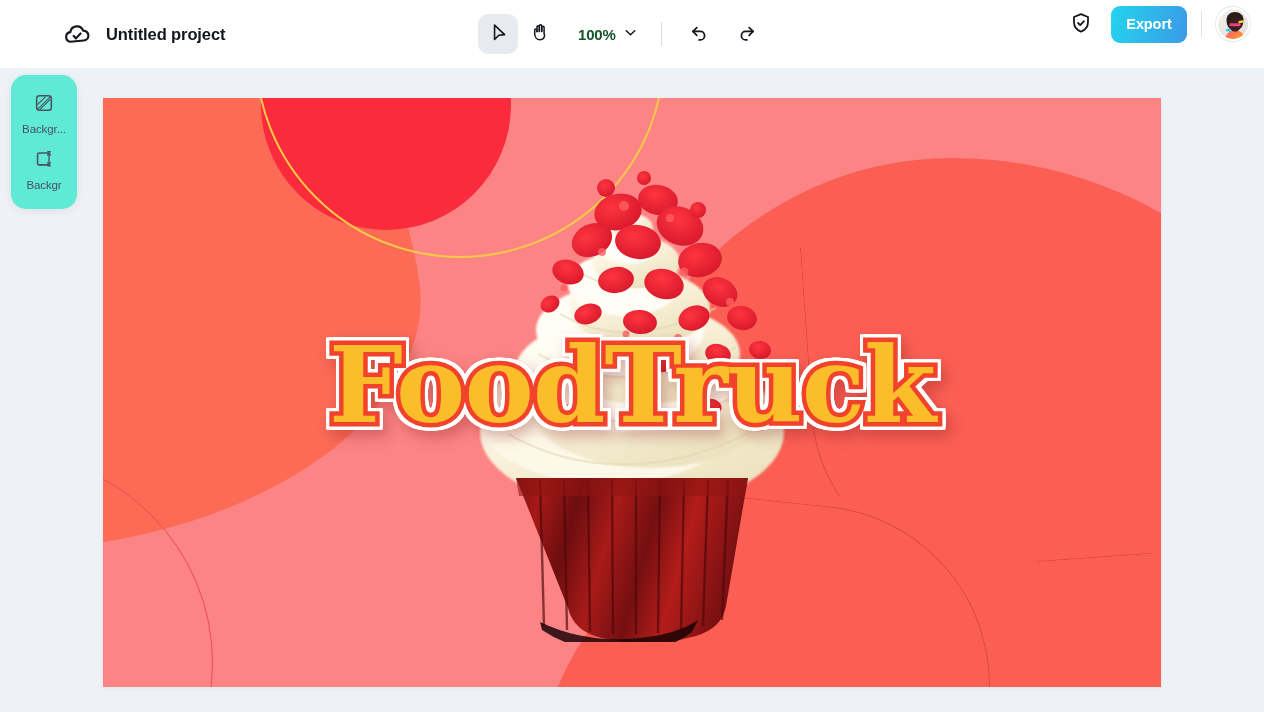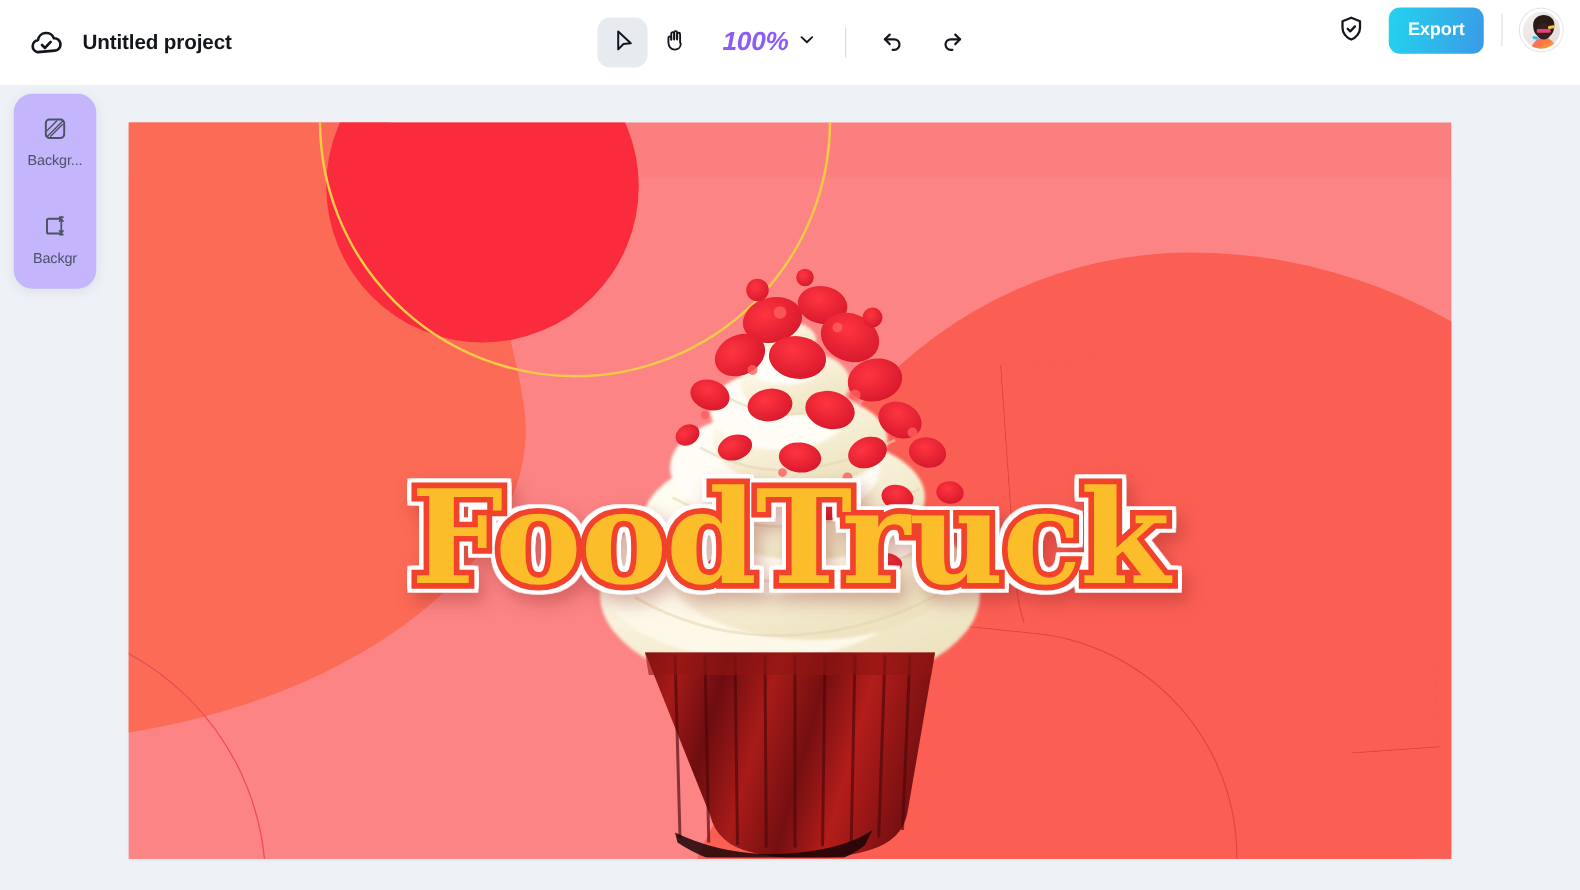--- a/index.html
+++ b/index.html
@@ -11,42 +11,42 @@
   }
 
   
   .header {
     position: absolute; top: 0; left: 0;
     width: 1264px; height: 68px;
     background: #ffffff;
     display: flex; align-items: center;
     z-index: 40;
   }
-  .hdr-left { display: flex; align-items: center; gap: 14px; padding-left: 22px; flex: 0 0 auto; }
+  .hdr-left { display: flex; align-items: center; gap: 14px; padding-left: 22px; flex: 0 0 auto; margin-left: 40px; }
   .cloud-ico { width: 30px; height: 30px; display: block; }
   .proj-title {
     font-size: 16.5px; font-weight: 700; color: #13161c;
     letter-spacing: -0.1px; white-space: nowrap;
   }
 
   .hdr-center {
     position: absolute; left: 478px; top: 0; height: 68px;
     display: flex; align-items: center; gap: 2px;
   }
   .tool-btn {
     width: 40px; height: 40px; border-radius: 10px;
     display: flex; align-items: center; justify-content: center;
     background: transparent; border: none; cursor: pointer;
   }
   .tool-btn.active { background: #e7eaee; }
   .zoom-group {
     display: flex; align-items: center; gap: 6px;
     margin-left: 12px; cursor: pointer; padding: 4px 4px;
   }
-  .zoom-val { font-size: 21px; font-weight: 700; color: #8b5cf6; letter-spacing: -0.2px; font-style: italic; }
+  .zoom-val { font-size: 15px; font-weight: 700; color: #14532d; letter-spacing: -0.2px; }
   .vdiv { width: 1px; height: 24px; background: #d9dde3; margin: 0 16px; }
   .vdiv2 { width: 1px; height: 26px; background: #dfe3e8; margin: 0 14px; }
   .undo-btn { width: 38px; height: 38px; border-radius: 9px; display:flex; align-items:center; justify-content:center; background:transparent; border:none; cursor:pointer; }
 
   .hdr-right {
     position: absolute; right: 14px; top: 0; height: 48px;
     display: flex; align-items: center; gap: 0;
   }
   .shield-btn { width: 40px; height: 40px; display:flex; align-items:center; justify-content:center; border:none; background:transparent; cursor:pointer; margin-right: 10px;}
   .export-btn {
@@ -67,43 +67,43 @@
   .workspace {
     position: absolute; top: 68px; left: 0;
     width: 1264px; height: 644px;
     background: #eef1f5;
   }
 
   
   .sidebar {
     position: absolute; left: 11px; top: 7px;
     width: 66px; padding: 10px 0 12px 0;
-    background: #c4b5fd; border-radius: 15px;
+    background: #5eead4; border-radius: 15px;
     box-shadow: 0 2px 10px rgba(20,30,50,0.07);
-    display: flex; flex-direction: column; align-items: center; gap: 22px;
+    display: flex; flex-direction: column; align-items: center; gap: 0;
   }
   .side-item {
     width: 60px; padding: 7px 0 6px 0; border-radius: 10px;
     display: flex; flex-direction: column; align-items: center; gap: 6px;
     cursor: pointer; background: transparent; border: none;
   }
   .side-label {
     font-size: 11.5px; color: #4a5263; font-weight: 400;
     letter-spacing: -0.1px; white-space: nowrap;
   }
 
   
   .canvas-wrap {
     position: absolute; left: 103px; top: 30px;
     width: 1058px; height: 589px;
     overflow: hidden;
     background: #fb7f7f;
     box-shadow: 0 1px 4px rgba(20,30,50,0.06);
   }
-  .canvas-inner { position: absolute; inset: 0; margin-top: 44px; }
+  .canvas-inner { position: absolute; inset: 0; }
 
   
   .bg-base { position:absolute; inset:0; background:#fc8484; }
   .blob-left {
     position: absolute; left: -290px; top: -120px;
     width: 600px; height: 560px;
     background: #fb6b56;
     border-radius: 56% 44% 60% 40% / 50% 62% 38% 50%;
     transform: rotate(-8deg);
   }

